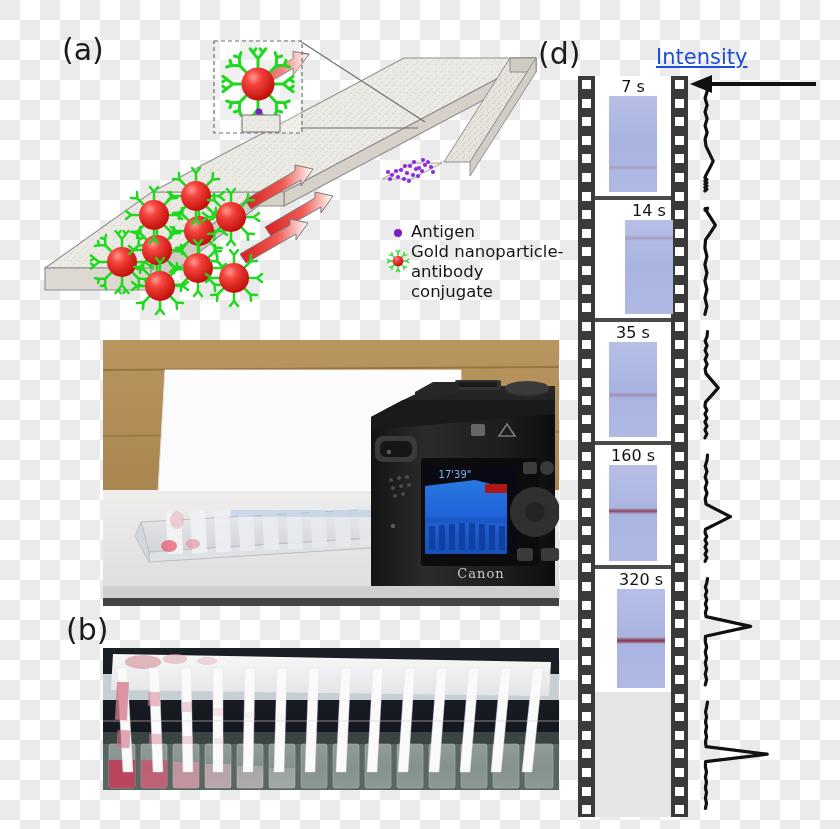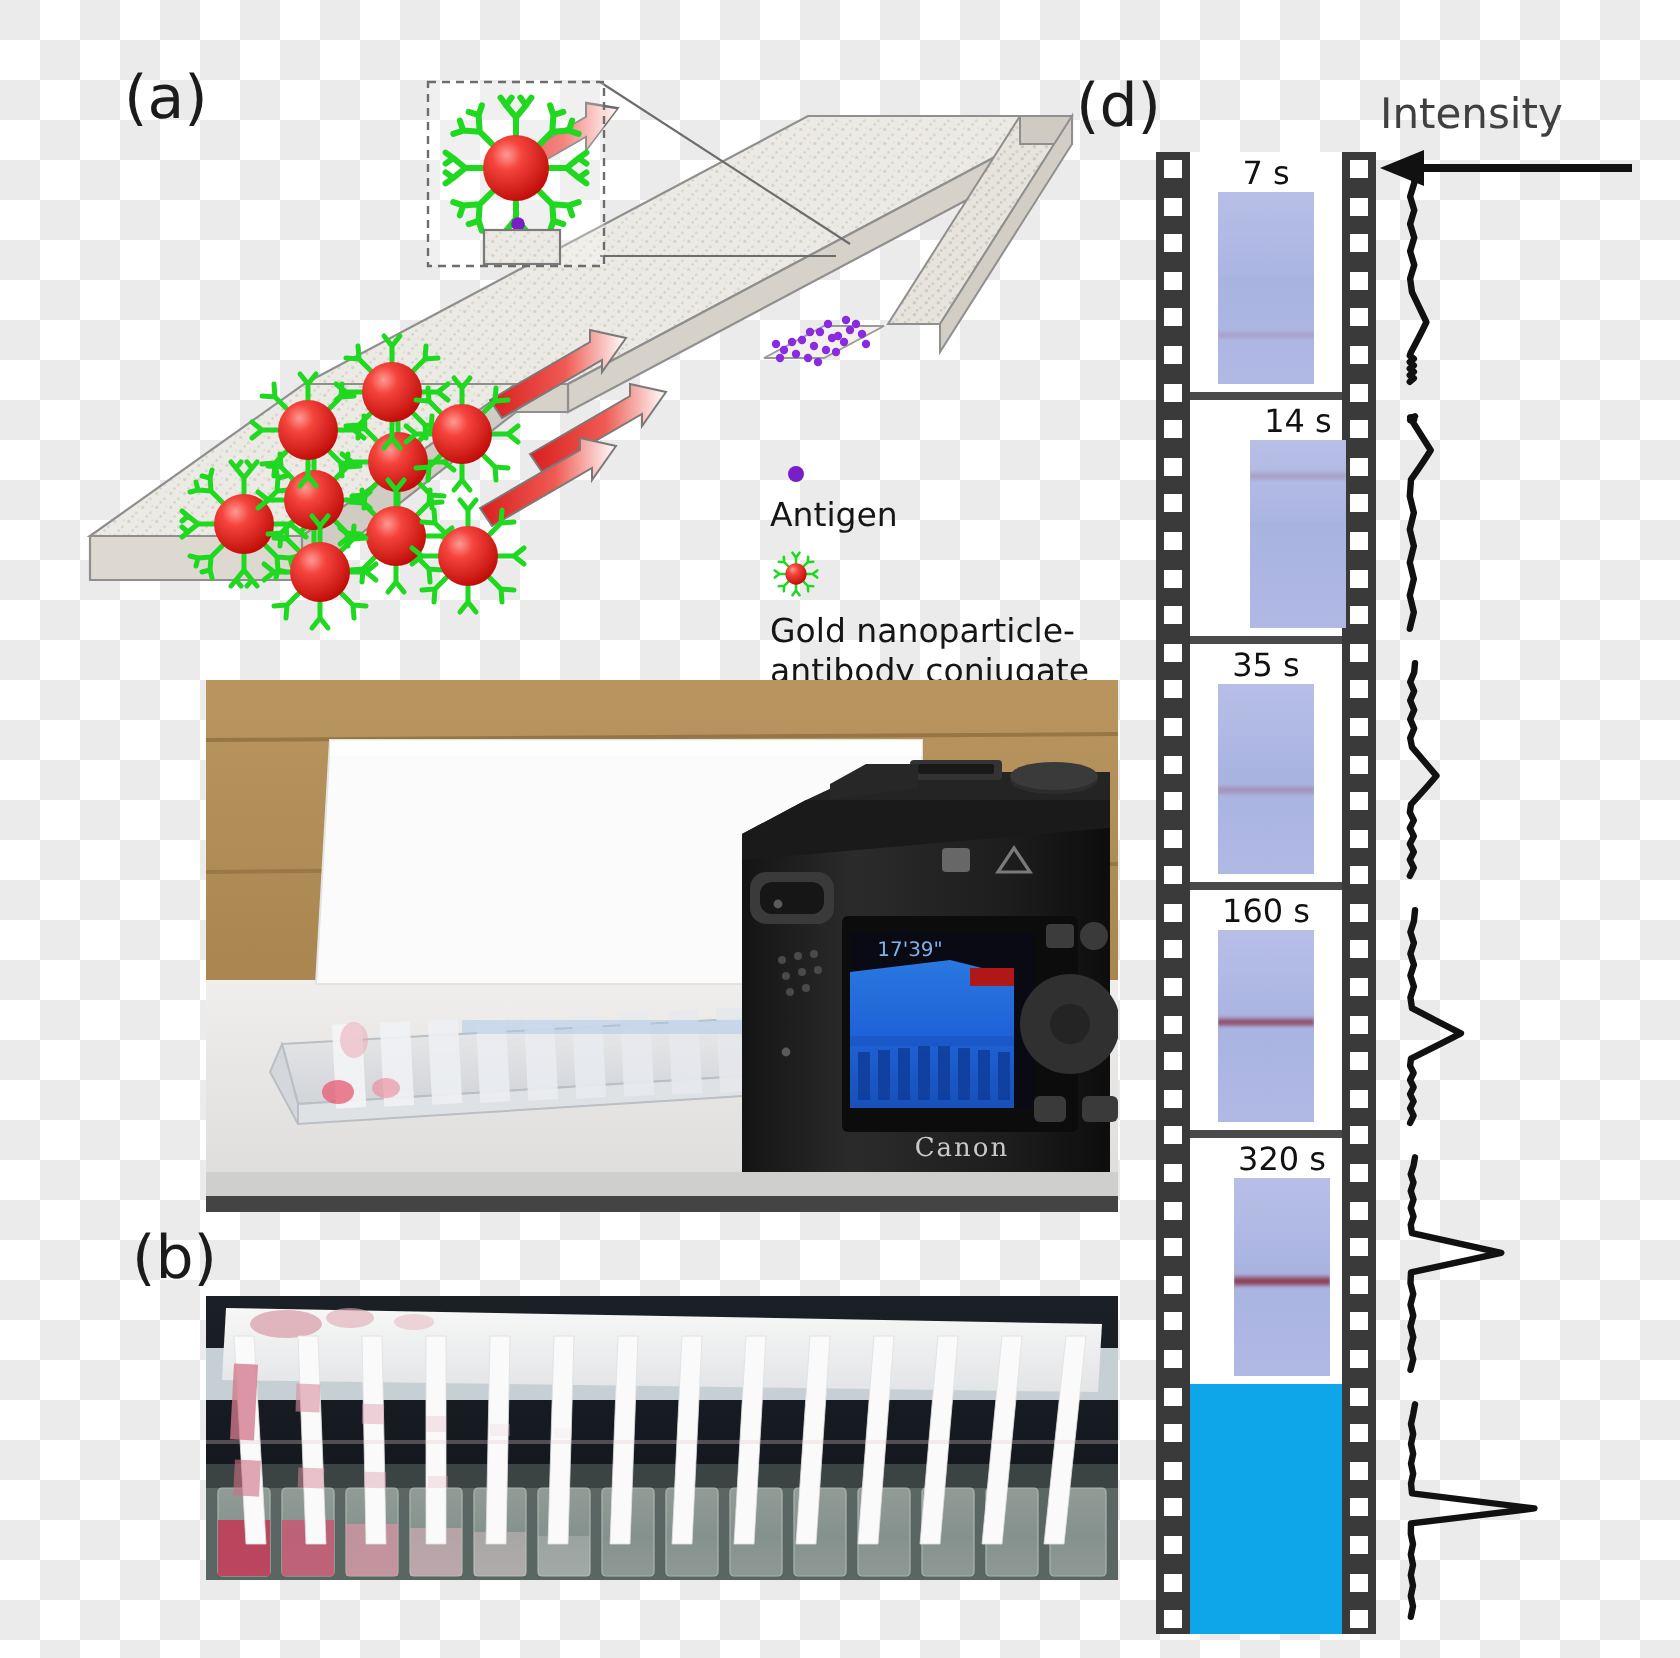--- a/index.html
+++ b/index.html
@@ -17,21 +17,21 @@
     font-family:"DejaVu Sans", sans-serif;font-weight:400;
   }
 
   
   #panel-a{left:0;top:0;width:560px;height:320px;}
   #label-a{left:62px;top:32px;}
 
   .svg-a{position:absolute;left:0;top:0;}
 
   .legend{position:absolute;left:385px;top:222px;width:180px;}
-  .legend-row{display:flex;align-items:flex-start;margin-bottom:1px;flex-direction:column;}
+  .legend-row{display:flex;align-items:flex-start;margin-bottom:1px;}
   .legend-text{
     font-family:"DejaVu Sans", sans-serif;
     font-size:16.5px;color:#161616;line-height:20px;
     white-space:pre-line;
   }
   .lg-ico{width:26px;flex:0 0 26px;display:flex;justify-content:center;align-items:center;}
 
   
   #panel-b{left:0;top:300px;width:560px;height:310px;}
   #label-b{left:66px;top:312px;}
@@ -45,23 +45,23 @@
   #photo-c{
     left:103px;top:648px;width:456px;height:142px;
     overflow:hidden;background:#1d2228;
   }
 
   
   #panel-d{left:560px;top:0;width:280px;height:829px;}
   #label-d{left:538px;top:36px;}
 
   #intensity-label{
-    left:690px;top:45px;
+    left:656px;top:45px;
     font-family:"DejaVu Sans", sans-serif;
-    font-size:21px;color:#404040;
+    font-size:21px;color:#1d4ed8;text-decoration:underline;
   }
 
   
   #filmstrip{
     left:578px;top:76px;width:110px;height:741px;
     background:#ffffff;
   }
   .film-edge{
     position:absolute;top:0;width:17px;height:100%;
     background:#3a3a3a;
@@ -71,21 +71,21 @@
   .sprockets{
     position:absolute;top:0;left:0;width:100%;height:100%;
     display:flex;flex-direction:column;align-items:center;
     padding-top:4px;box-sizing:border-box;
   }
   .sprocket{
     width:9px;height:9px;background:#ffffff;margin-bottom:9.6px;flex:0 0 auto;
   }
   .film-body{
     position:absolute;left:17px;right:17px;top:0;bottom:0;
-    background:#0ea5e9;
+    background:#e5e5e5;
   }
   .frame{
     position:relative;width:100%;box-sizing:border-box;
     border-bottom:4px solid #4a4a4a;
     background:#ffffff;
     display:flex;flex-direction:column;align-items:center;
   }
   .frame:last-child{border-bottom:none;padding-left:16px;}
   .frame-time{
     font-family:"DejaVu Sans", sans-serif;

